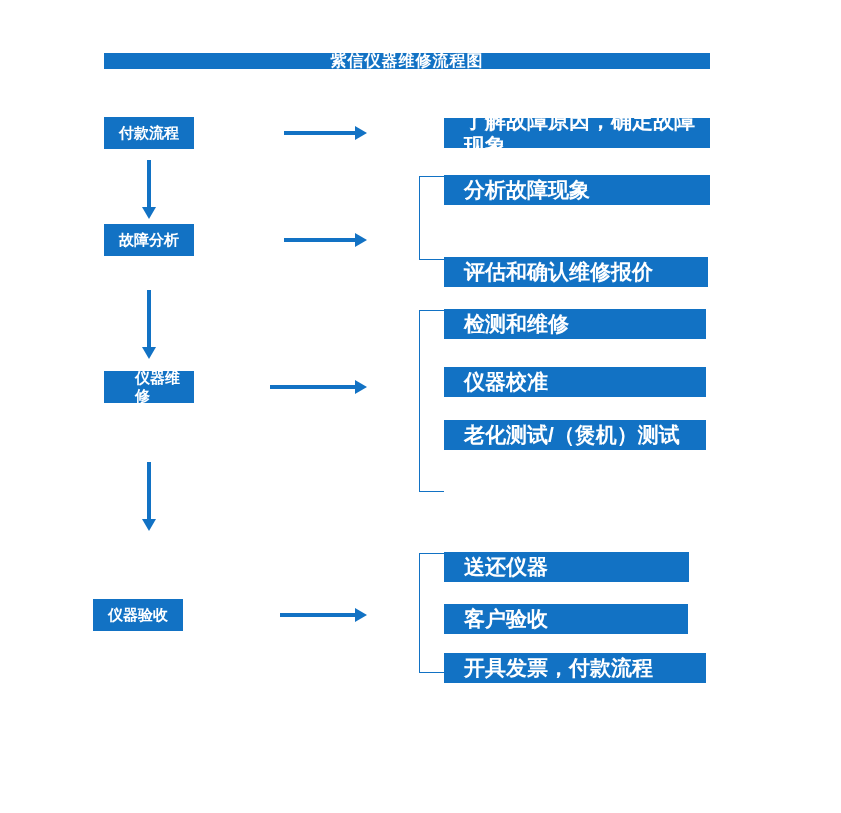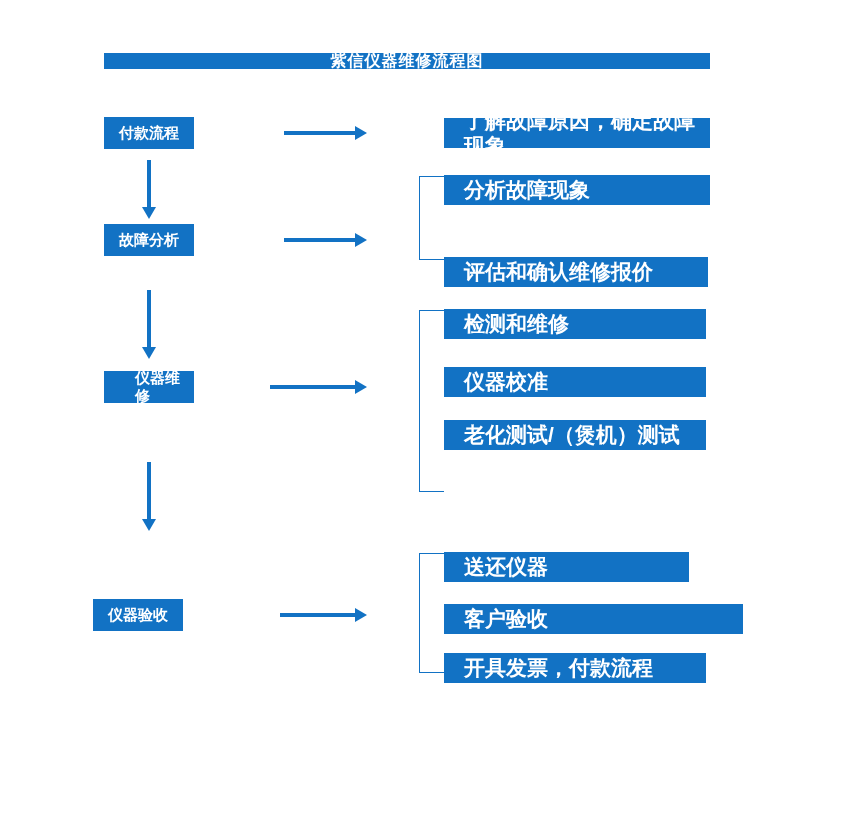--- a/index.html
+++ b/index.html
@@ -130,16 +130,16 @@
 
   <div class="arrow-v" style="left:147px; top:462px; height:58px;"></div>
 
   <div class="box stage-box" style="left:93px; top:599px;">仪器验收</div>
 
   <div class="arrow-h" style="left:280px; top:613px; width:76px;"></div>
 
   <div class="bracket" style="left:419px; top:553px; width:25px; height:120px;"></div>
 
   <div class="box detail-box" style="left:444px; top:552px; width:245px;">送还仪器</div>
-  <div class="box detail-box" style="left:444px; top:604px; width:299px;">客户验收</div>
+  <div class="box detail-box" style="left:444px; top:604px; width:244px;">客户验收</div>
   <div class="box detail-box" style="left:444px; top:653px; width:262px;">开具发票，付款流程</div>
 
 </div>
 
 </body></html>

